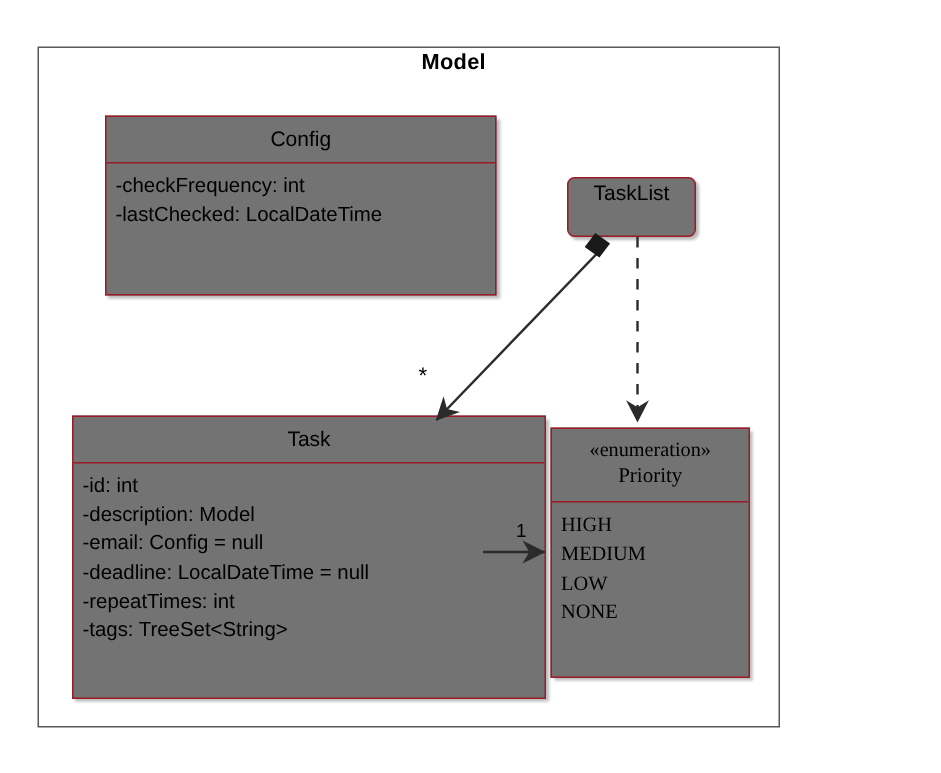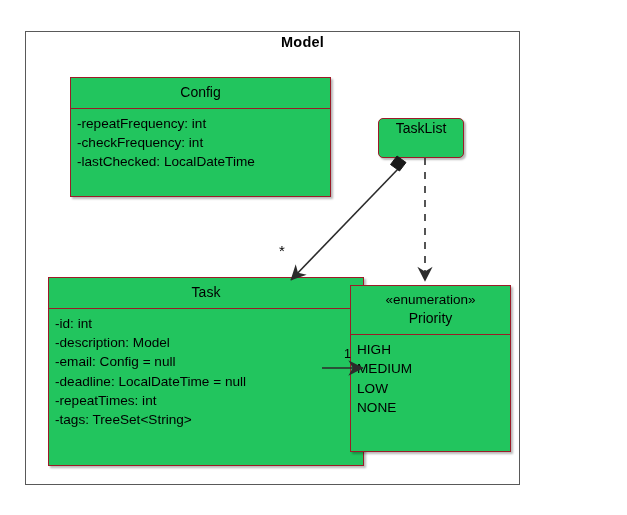--- a/index.html
+++ b/index.html
@@ -41,21 +41,21 @@
     text-align: center;
     font-size: 14.5px;
     font-weight: bold;
     color: #000000;
     letter-spacing: 0.2px;
   }
 
   
   .uml-box {
     position: absolute;
-    background: #22c55e;
+    background: #737373;
     border: 1px solid #9c1b28;
     box-sizing: border-box;
     box-shadow: 2px 2px 2px rgba(0,0,0,0.28);
   }
   .uml-header {
     text-align: center;
     color: #000000;
     font-size: 14px;
     line-height: 1.35;
     padding: 5px 6px 6px 6px;
@@ -83,24 +83,25 @@
     width: 261px;
     height: 120px;
   }
   #class-task {
     left: 48px;
     top: 277px;
     width: 316px;
     height: 189px;
   }
   #enum-priority {
-    left: 350px;
+    left: 367px;
     top: 285px;
-    width: 161px;
+    width: 133px;
     height: 167px;
+    font-family: Liberation Serif, serif;
   }
   #class-tasklist {
     left: 378px;
     top: 118px;
     width: 86px;
     height: 40px;
     border-radius: 5px;
     display: flex;
     align-items: flex-start;
     justify-content: center;
@@ -142,21 +143,20 @@
 <body>
 
 <div id="diagram-canvas">
 
   <div id="model-frame"></div>
   <div id="model-title">Model</div>
 
   <div class="uml-box" id="class-config">
     <div class="uml-header">Config</div>
     <div class="uml-attrs">
-      <span class="attr">-repeatFrequency: int</span>
       <span class="attr">-checkFrequency: int</span>
       <span class="attr">-lastChecked: LocalDateTime</span>
     </div>
   </div>
 
   <div class="uml-box" id="class-tasklist">
     <div class="uml-header">TaskList</div>
   </div>
 
   <div class="uml-box" id="class-task">

